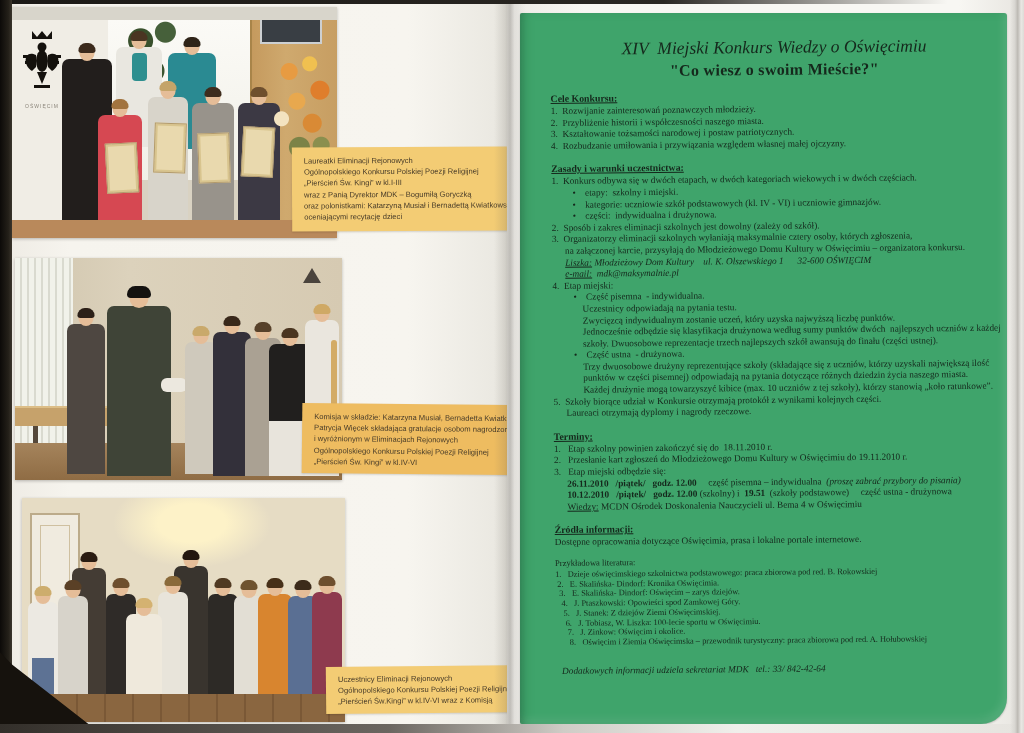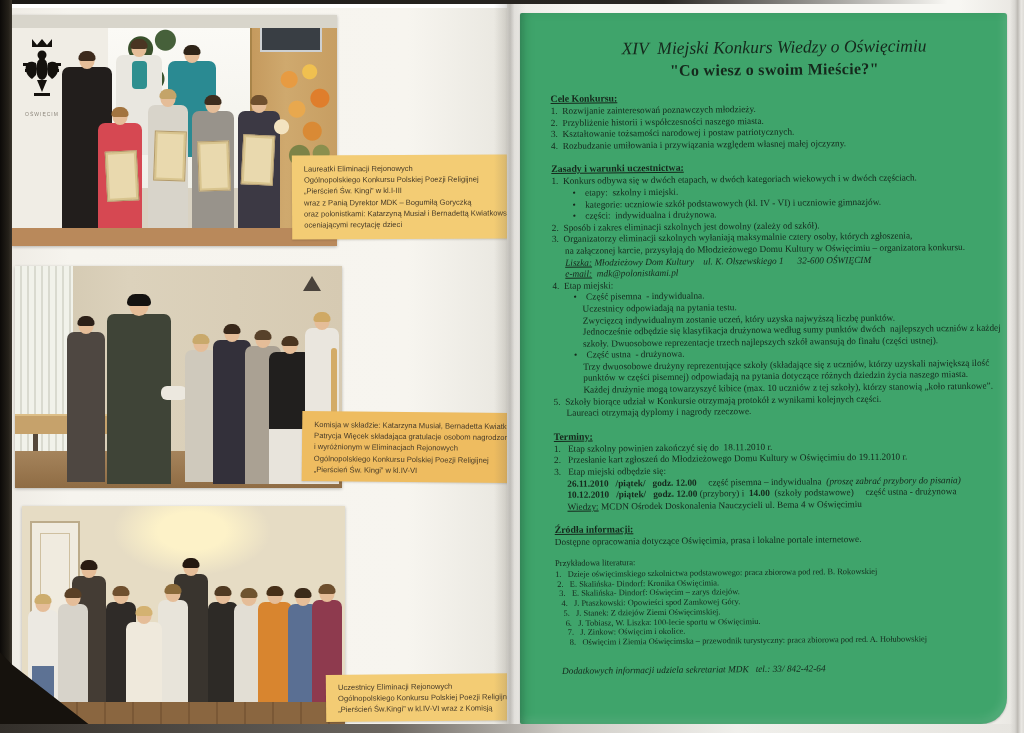--- a/index.html
+++ b/index.html
@@ -15,21 +15,21 @@
   .edge-bottom{position:absolute;left:0;top:724px;width:1024px;height:9px;
                background:linear-gradient(90deg,#332f2a,#6b6660 38%,#cfccc6 55%,#f0efeb 72%,#e6e4df 100%);}
   .corner-wedge{position:absolute;left:0;top:638px;width:100px;height:95px;background:#16120d;
                 clip-path:polygon(0 15%,12% 28%,100% 100%,0 100%);}
   .edge-right{position:absolute;left:1010px;top:0;width:14px;height:733px;
               background:linear-gradient(90deg,rgba(0,0,0,0),#d8d6d1 35%,#bdbab4 55%,#e9e7e3 80%,#dddbd6);}
   .gutter{position:absolute;left:494px;top:0;width:32px;height:733px;
           background:linear-gradient(90deg,rgba(0,0,0,0),rgba(95,90,82,0.16) 34%,rgba(62,58,52,0.26) 50%,rgba(0,0,0,0.05) 64%,rgba(0,0,0,0));}
 
   
-  .page-left{position:absolute;left:10px;top:8px;width:497px;height:726px;
+  .page-left{position:absolute;left:10px;top:0;width:497px;height:726px;
              background:linear-gradient(90deg,#efece5,#f6f4ee 12%,#f7f5ef 80%,#e9e7e0);}
   .photo{position:absolute;overflow:hidden;background:#d9d2c2;box-shadow:0 1px 3px rgba(0,0,0,0.25);}
   #ph1{left:2px;top:7px;width:325px;height:231px;}
   #ph2{left:5px;top:258px;width:327px;height:222px;}
   #ph3{left:12px;top:498px;width:323px;height:224px;}
 
   
   .p{position:absolute;border-radius:7px 7px 0 0;}
   .p::before{content:"";position:absolute;left:50%;top:-13px;transform:translateX(-50%);
              width:15px;height:15px;border-radius:50%;background:var(--sk,#e5bd98);}
@@ -261,21 +261,21 @@
           <div class="shead">Zasady i warunki uczestnictwa:</div>
           <div>
               <div class="ln">1.  Konkurs odbywa się w dwóch etapach, w dwóch kategoriach wiekowych i w dwóch częściach.</div>
               <div class="ln indB">•    etapy:  szkolny i miejski.</div>
               <div class="ln indB">•    kategorie: uczniowie szkół podstawowych (kl. IV - VI) i uczniowie gimnazjów.</div>
               <div class="ln indB">•    części:  indywidualna i drużynowa.</div>
               <div class="ln">2.  Sposób i zakres eliminacji szkolnych jest dowolny (zależy od szkół).</div>
               <div class="ln">3.  Organizatorzy eliminacji szkolnych wyłaniają maksymalnie cztery osoby, których zgłoszenia,</div>
               <div class="ln indA">na załączonej karcie, przysyłają do Młodzieżowego Domu Kultury w Oświęcimiu – organizatora konkursu.</div>
               <div class="ln indA i"><span class="u">Liszka:</span><span> Młodzieżowy Dom Kultury    ul. K. Olszewskiego 1      32-600 OŚWIĘCIM</span></div>
-              <div class="ln indA i"><span class="u">e-mail:</span><span>  mdk@polonistkami.pl</span></div>
+              <div class="ln indA i"><span class="u">e-mail:</span><span>  mdk@maksymalnie.pl</span></div>
               <div class="ln">4.  Etap miejski:</div>
               <div class="ln indB">•    Część pisemna  - indywidualna.</div>
               <div class="ln indC">Uczestnicy odpowiadają na pytania testu.</div>
               <div class="ln indC">Zwycięzcą indywidualnym zostanie uczeń, który uzyska najwyższą liczbę punktów.</div>
               <div class="ln indC">Jednocześnie odbędzie się klasyfikacja drużynowa według sumy punktów dwóch  najlepszych uczniów z każdej</div>
               <div class="ln indC">szkoły. Dwuosobowe reprezentacje trzech najlepszych szkół awansują do finału (części ustnej).</div>
               <div class="ln indB">•    Część ustna  - drużynowa.</div>
               <div class="ln indC">Trzy dwuosobowe drużyny reprezentujące szkoły (składające się z uczniów, którzy uzyskali największą ilość</div>
               <div class="ln indC">punktów w części pisemnej) odpowiadają na pytania dotyczące różnych dziedzin życia naszego miasta.</div>
               <div class="ln indC">Każdej drużynie mogą towarzyszyć kibice (max. 10 uczniów z tej szkoły), którzy stanowią „koło ratunkowe”.</div>
@@ -284,21 +284,21 @@
             </div>
         </div>
 
         <div class="sec">
           <div class="shead">Terminy:</div>
           <div>
               <div class="ln">1.   Etap szkolny powinien zakończyć się do  18.11.2010 r.</div>
               <div class="ln">2.   Przesłanie kart zgłoszeń do Młodzieżowego Domu Kultury w Oświęcimiu do 19.11.2010 r.</div>
               <div class="ln">3.   Etap miejski odbędzie się:</div>
               <div class="ln indA"><span class="b">26.11.2010   /piątek/   godz. 12.00</span><span>     część pisemna – indywidualna  </span><span class="i">(proszę zabrać przybory do pisania)</span></div>
-              <div class="ln indA"><span class="b">10.12.2010   /piątek/   godz. 12.00</span><span> (przybory) i  </span><span class="b">14.00</span><span>  (szkoły podstawowe)     część ustna - drużynowa</span></div>
+              <div class="ln indA"><span class="b">10.12.2010   /piątek/   godz. 12.00</span><span> (szkolny) i  </span><span class="b">19.51</span><span>  (szkoły podstawowe)     część ustna - drużynowa</span></div>
               <div class="ln indA"><span class="u">Wiedzy:</span><span> MCDN Ośrodek Doskonalenia Nauczycieli ul. Bema 4 w Oświęcimiu</span></div>
             </div>
         </div>
 
         <div class="sec">
           <div class="shead">Źródła informacji:</div>
           <div>
               <div class="ln">Dostępne opracowania dotyczące Oświęcimia, prasa i lokalne portale internetowe.</div>
             </div>
         </div>

